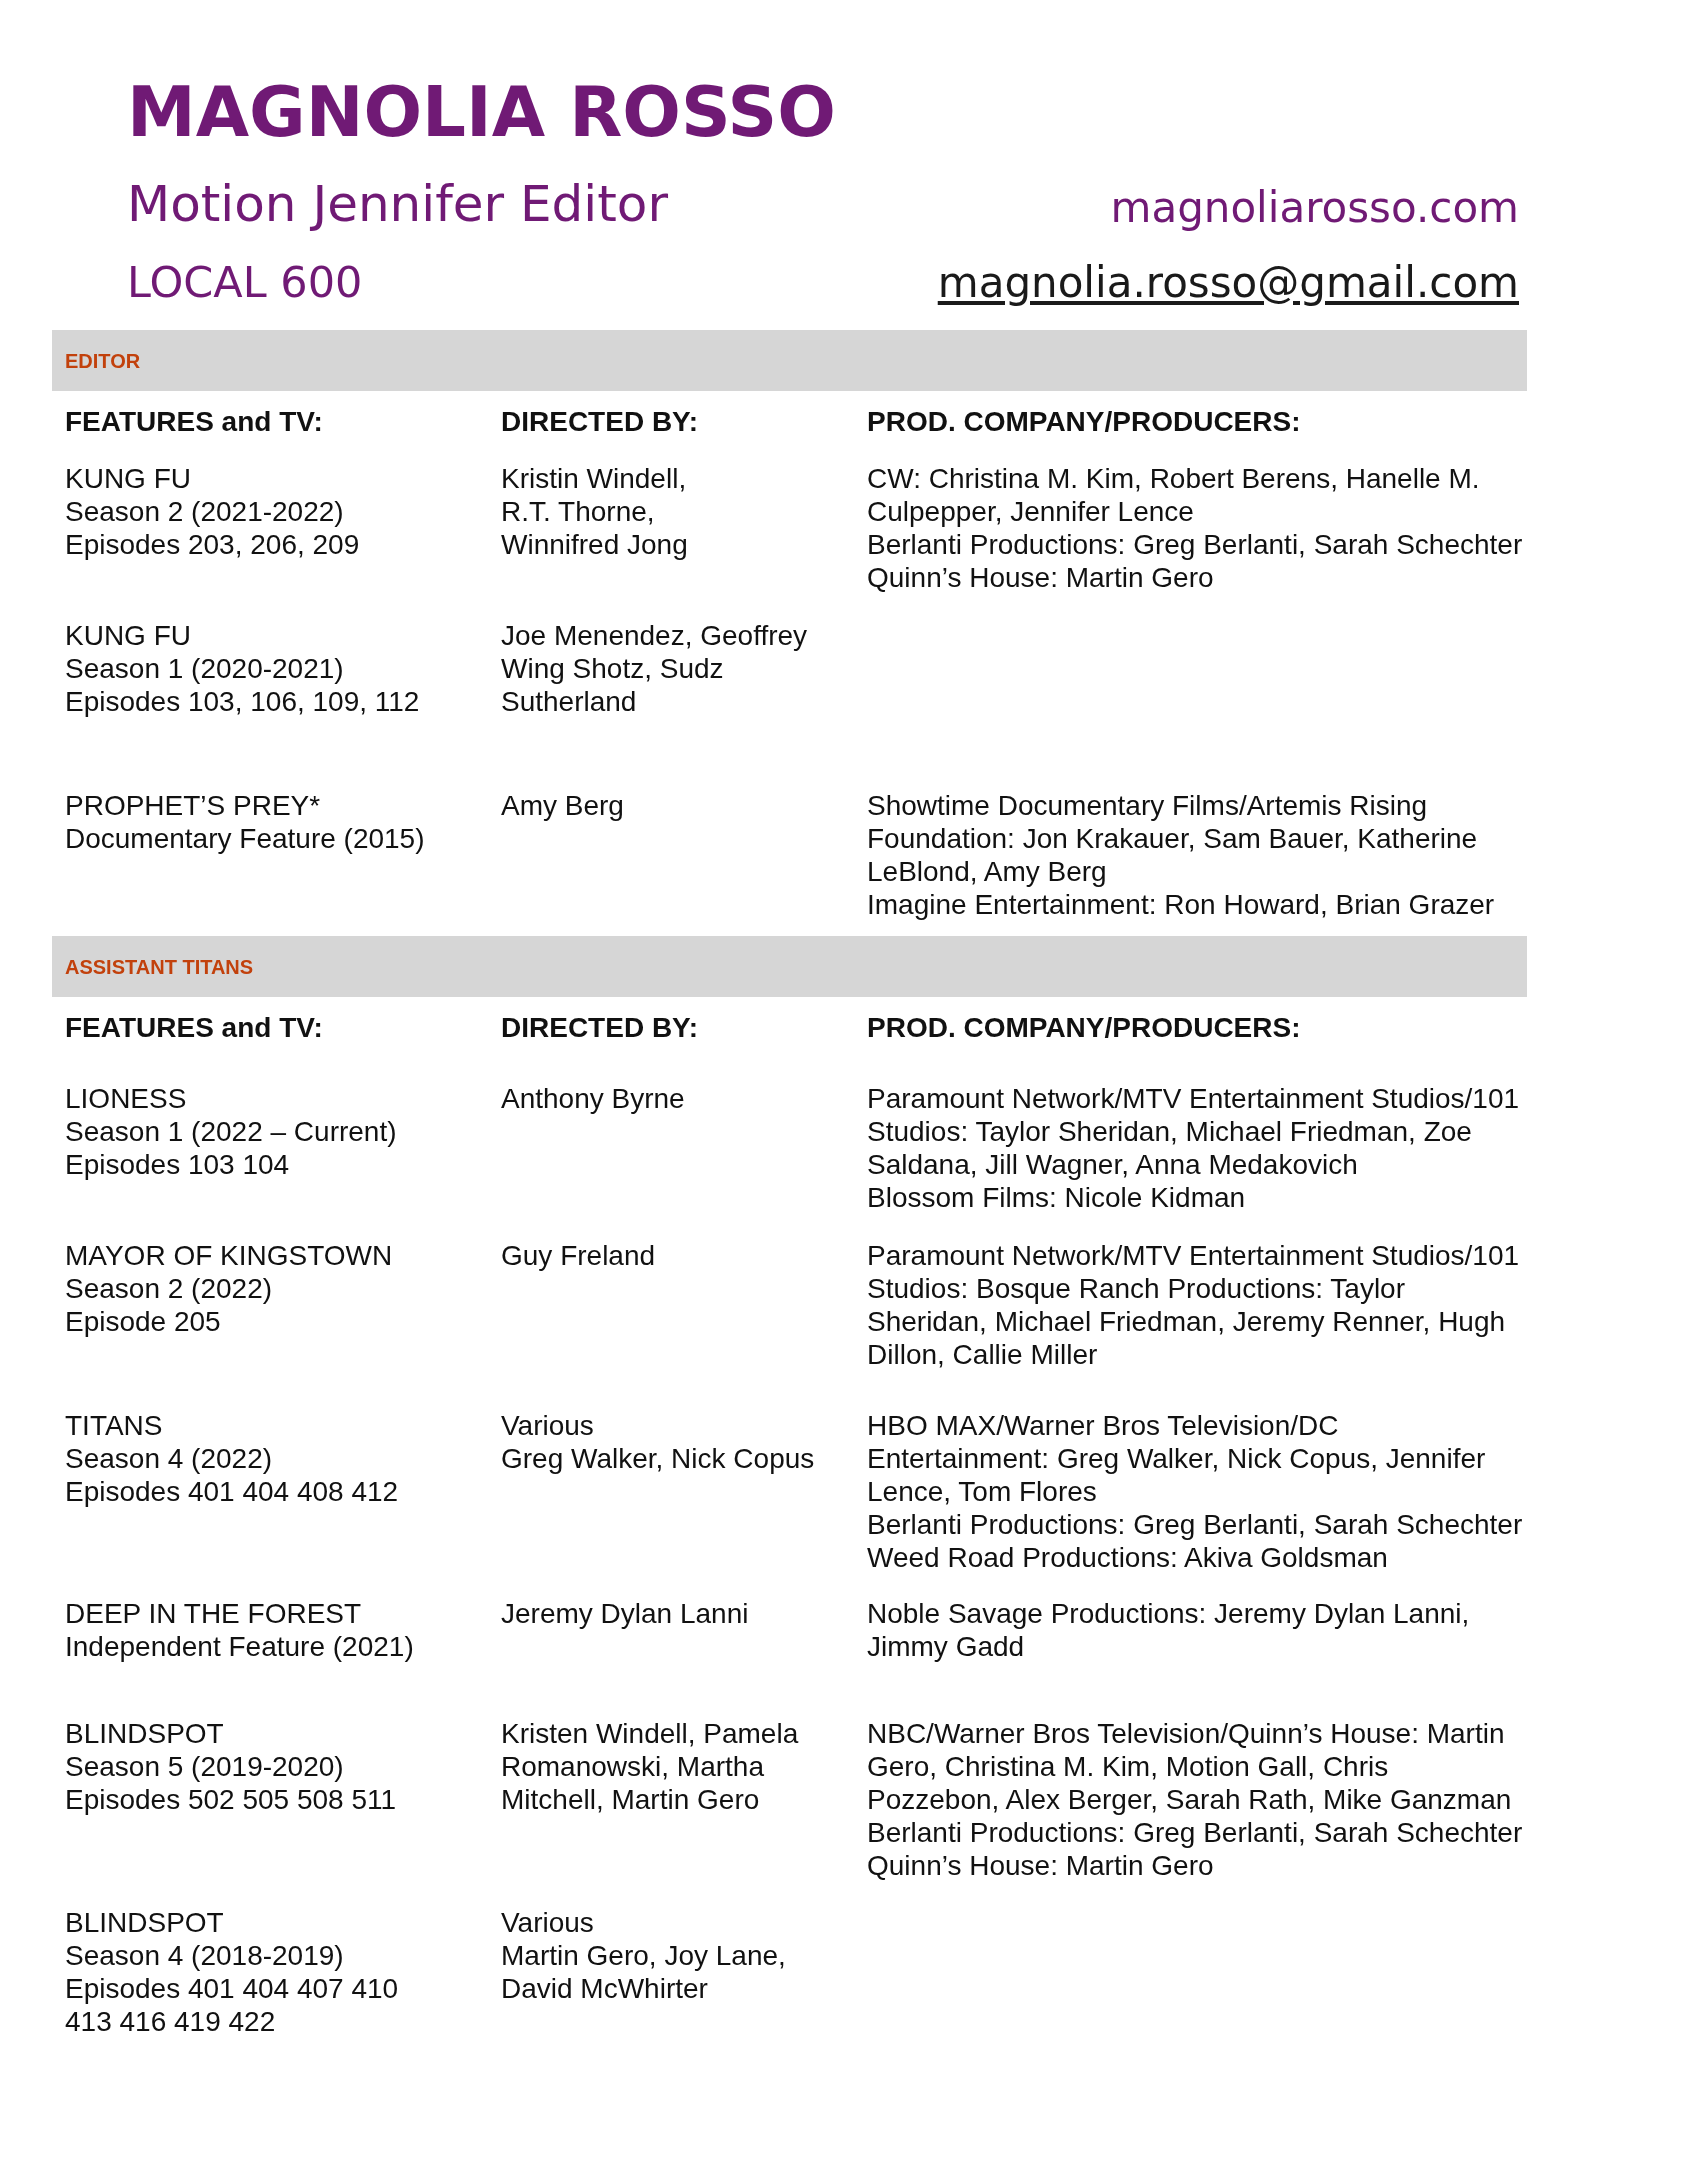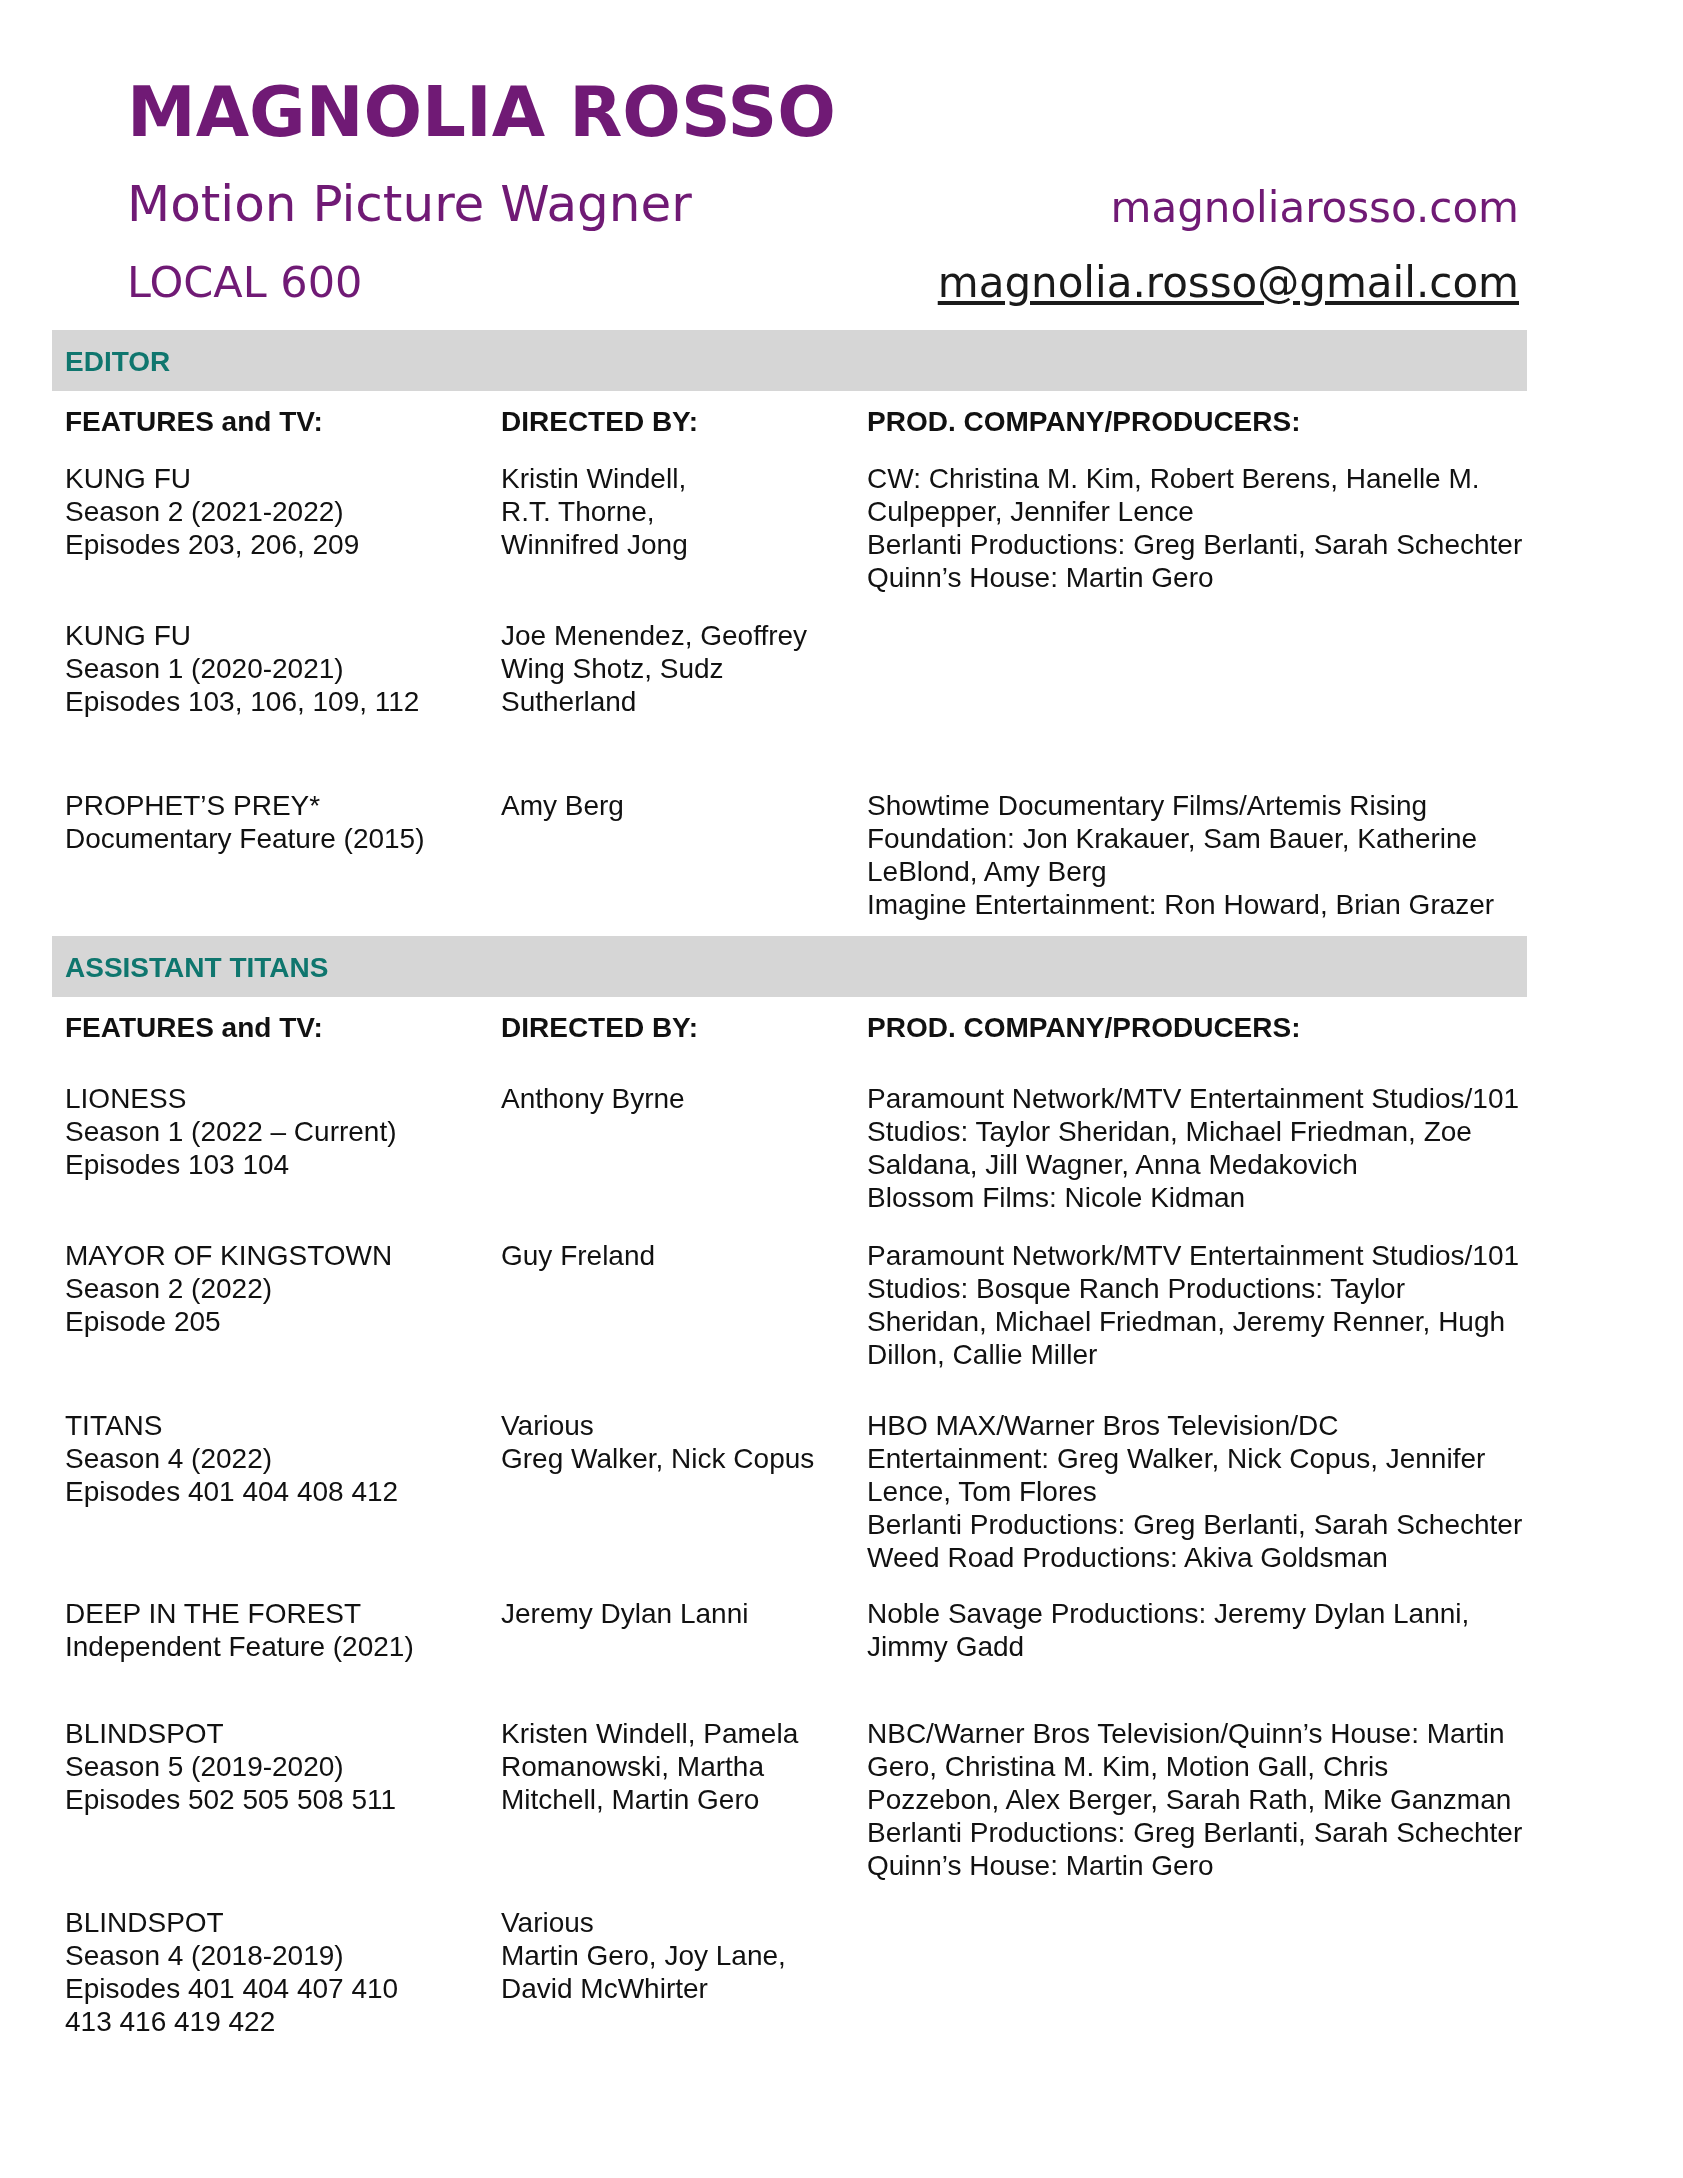--- a/index.html
+++ b/index.html
@@ -5,34 +5,34 @@
   html, body { margin: 0; padding: 0; background: #ffffff; }
   body { width: 1683px; height: 2178px; position: relative; overflow: hidden; color: #111; }
   .hdr { position: absolute; font-family: "DejaVu Sans", sans-serif; color: #701a75; white-space: nowrap; }
   .name { left: 127px; top: 71px; font-size: 69px; font-weight: bold; line-height: 83px; letter-spacing: 0px; }
   .title { left: 127px; top: 174px; font-size: 50px; line-height: 61px; }
   .local { left: 127px; top: 257px; font-size: 43px; line-height: 51px; }
   .website { right: 164px; top: 182px; font-size: 42px; line-height: 51px; text-align: right; }
   .email { right: 164px; top: 257px; font-size: 42px; line-height: 51px; text-align: right; text-decoration: underline; text-underline-offset: 4px; color: #1a1a1a; }
 
   .band { position: absolute; left: 52px; width: 1475px; height: 61px; background: #d6d6d6; }
-  .band span { position: absolute; left: 13px; top: 15px; font-family: "Liberation Sans", sans-serif; font-weight: bold; font-size: 28px; line-height: 33px; color: #0f766e; }
+  .band span { position: absolute; left: 13px; top: 15px; font-family: "Liberation Sans", sans-serif; font-weight: bold; font-size: 20px; line-height: 33px; color: #c2410c; }
 
   .row { position: absolute; left: 0; width: 1683px; font-family: "Liberation Sans", sans-serif; font-size: 28px; line-height: 33px; color: #111; }
   .col { position: absolute; top: 0; white-space: pre-line; }
   .c1 { left: 65px; width: 426px; }
   .c2 { left: 501px; width: 356px; }
   .c3 { left: 867px; width: 673px; }
   .row.head .col { font-weight: bold; }
 </style>
 </head>
 <body>
 
 <div class="hdr name">MAGNOLIA ROSSO</div>
-<div class="hdr title">Motion Picture Wagner</div>
+<div class="hdr title">Motion Jennifer Editor</div>
 <div class="hdr local">LOCAL 600</div>
 <div class="hdr website">magnoliarosso.com</div>
 <div class="hdr email">magnolia.rosso@gmail.com</div>
 
 <div class="band" style="top:330px;">
   <span>EDITOR</span>
 </div>
 
 <div class="row head" style="top:405px;">
   <div class="col c1">FEATURES and TV:</div>

